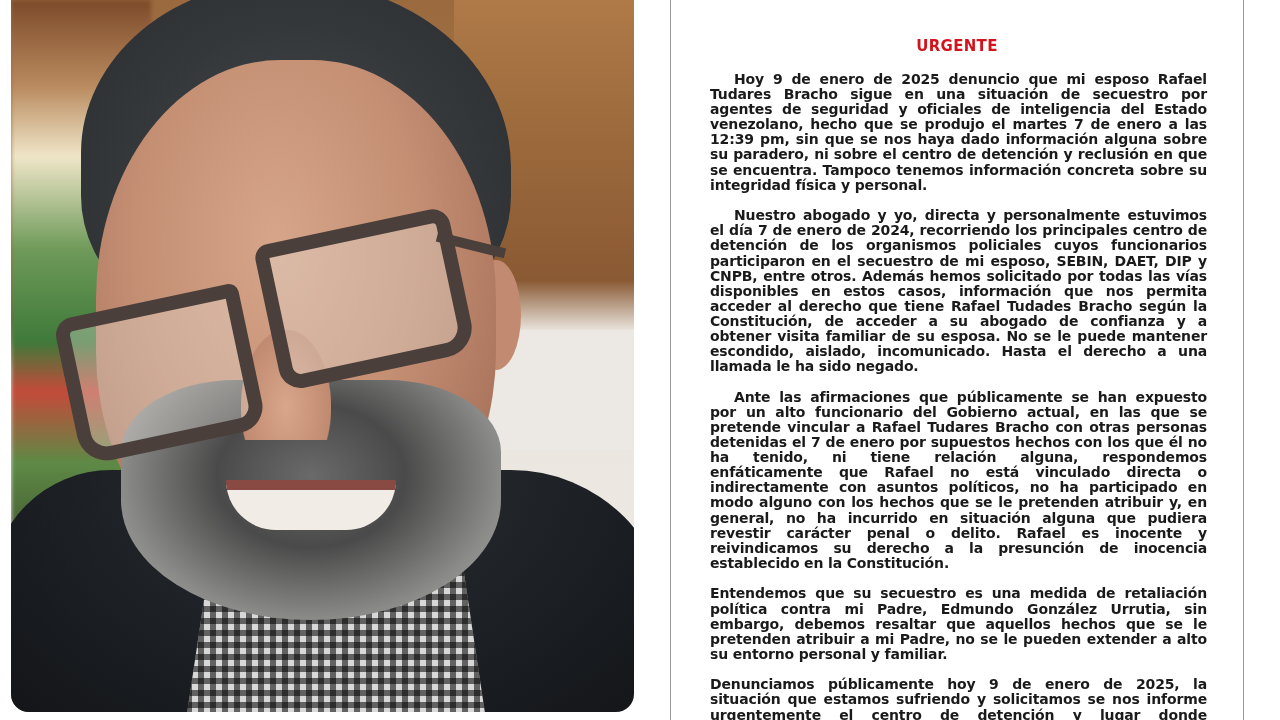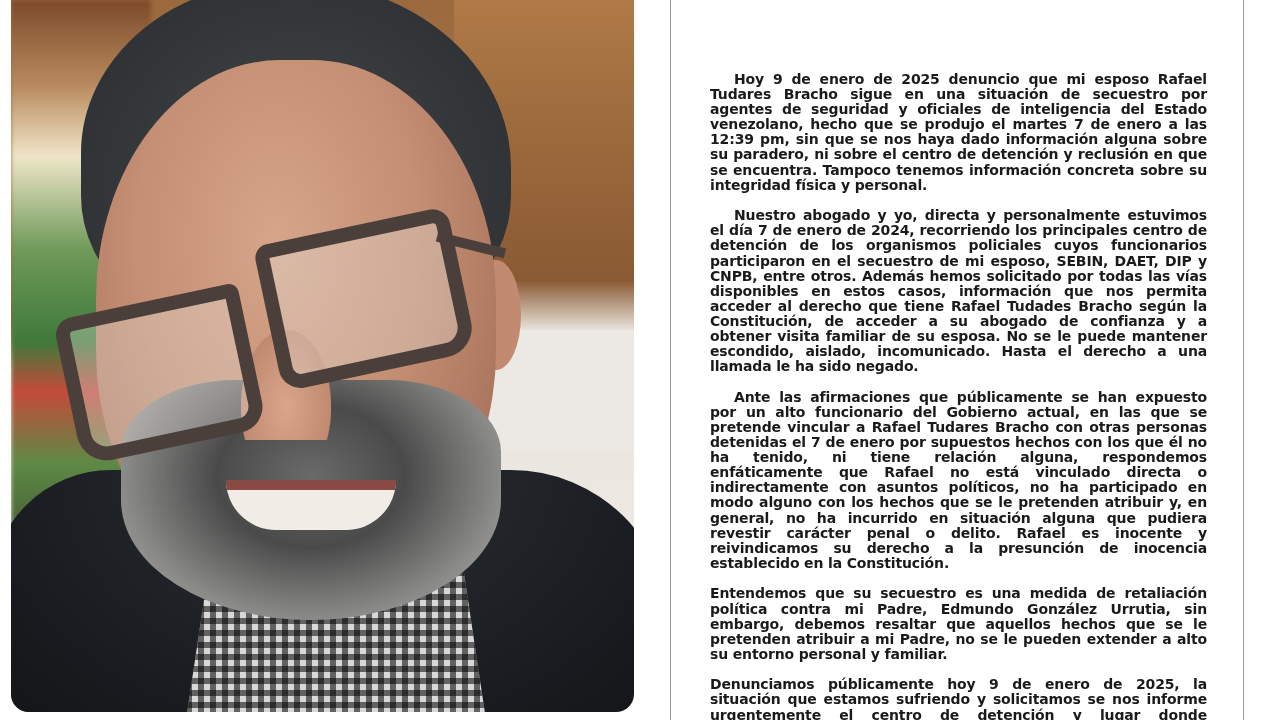--- a/index.html
+++ b/index.html
@@ -113,20 +113,21 @@
   <div class="head"></div>
   <div class="beard"></div>
   <div class="mouth"></div>
   <div class="nose"></div>
   <div class="lens left"></div>
   <div class="lens right"></div>
   <div class="temple"></div>
 </div>
 
 <div class="doc">
+  <div class="doc-title">URGENTE</div>
   <div class="doc-body">
     <p class="indent">Hoy 9 de enero de 2025 denuncio que mi esposo Rafael Tudares Bracho sigue en una situación de secuestro por agentes de seguridad y oficiales de inteligencia del Estado venezolano, hecho que se produjo el martes 7 de enero a las 12:39 pm, sin que se nos haya dado información alguna sobre su paradero, ni sobre el centro de detención y reclusión en que se encuentra. Tampoco tenemos información concreta sobre su integridad física y personal.</p>
     <p class="indent">Nuestro abogado y yo, directa y personalmente estuvimos el día 7 de enero de 2024, recorriendo los principales centro de detención de los organismos policiales cuyos funcionarios participaron en el secuestro de mi esposo, SEBIN, DAET, DIP y CNPB, entre otros. Además hemos solicitado por todas las vías disponibles en estos casos, información que nos permita acceder al derecho que tiene Rafael Tudades Bracho según la Constitución, de acceder a su abogado de confianza y a obtener visita familiar de su esposa. No se le puede mantener escondido, aislado, incomunicado. Hasta el derecho a una llamada le ha sido negado.</p>
     <p class="indent">Ante las afirmaciones que públicamente se han expuesto por un alto funcionario del Gobierno actual, en las que se pretende vincular a Rafael Tudares Bracho con otras personas detenidas el 7 de enero por supuestos hechos con los que él no ha tenido, ni tiene relación alguna, respondemos enfáticamente que Rafael no está vinculado directa o indirectamente con asuntos políticos, no ha participado en modo alguno con los hechos que se le pretenden atribuir y, en general, no ha incurrido en situación alguna que pudiera revestir carácter penal o delito. Rafael es inocente y reivindicamos su derecho a la presunción de inocencia establecido en la Constitución.</p>
     <p>Entendemos que su secuestro es una medida de retaliación política contra mi Padre, Edmundo González Urrutia, sin embargo, debemos resaltar que aquellos hechos que se le pretenden atribuir a mi Padre, no se le pueden extender a alto su entorno personal y familiar.</p>
     <p>Denunciamos públicamente hoy 9 de enero de 2025, la situación que estamos sufriendo y solicitamos se nos informe urgentemente el centro de detención y lugar donde injustificadamente mantienen secuestrado a mi esposo. Seguiremos luchando por el respeto de los derechos y la libertad de Rafael Tudares Bracho.</p>
   </div>
 </div>
 
 </body></html>

